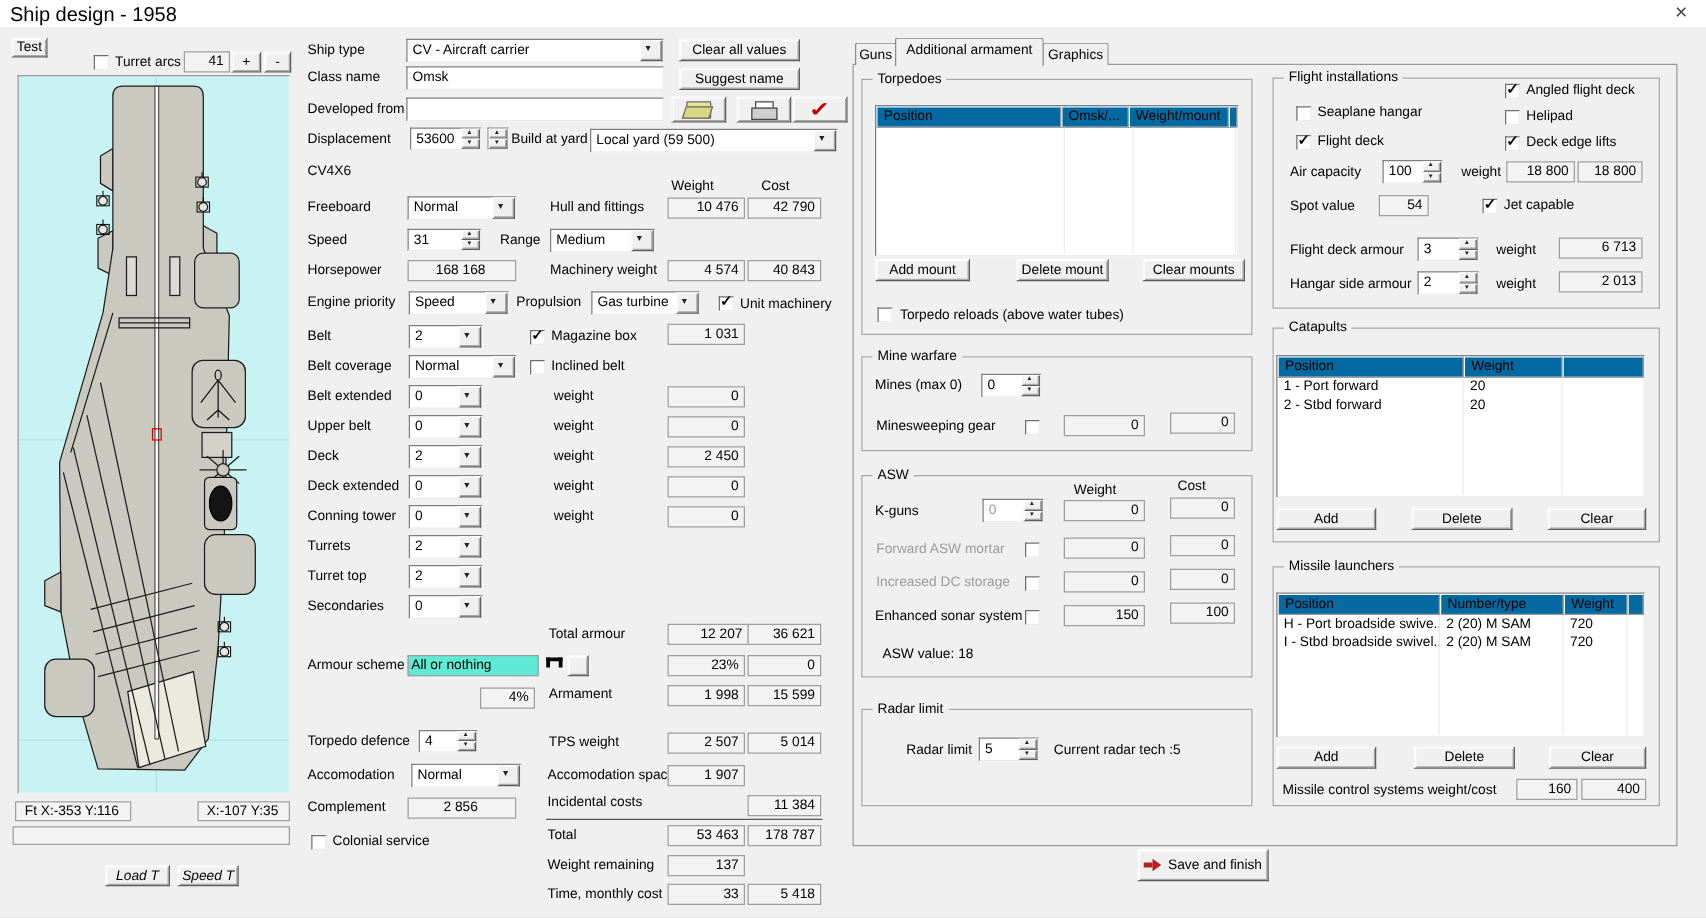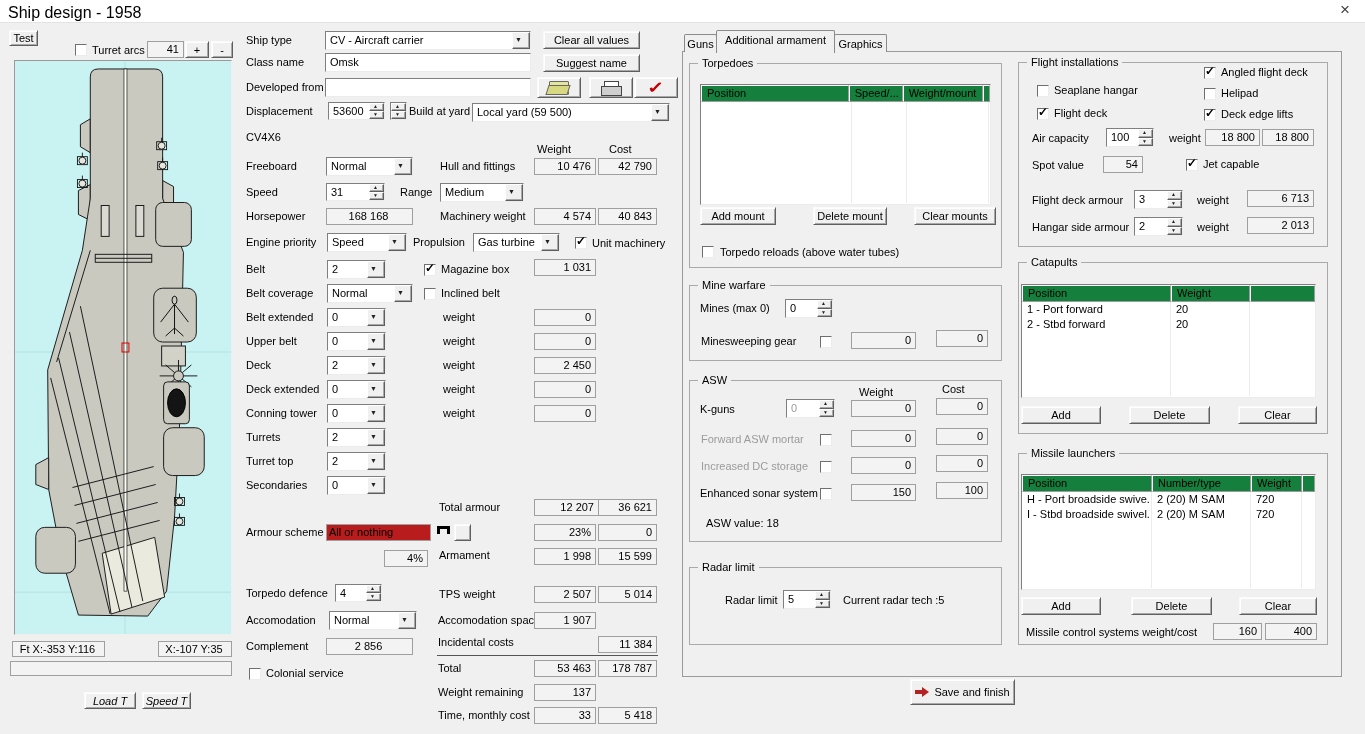--- a/index.html
+++ b/index.html
@@ -24,21 +24,21 @@
   .spb{width:15px;display:flex;flex-direction:column}
   .spb i{flex:1;font-style:normal;position:relative;background:#f0f0f0;border:1px solid;border-color:#fff #5f5f5f #5f5f5f #fff;box-shadow:inset -1px -1px 0 #a8a8a8}
   .spb i.up::after{content:"▲";position:absolute;left:3px;top:-1px;font-size:5px;color:#222}
   .spb i.dn::after{content:"▼";position:absolute;left:3px;top:-1px;font-size:5px;color:#222}
   .cb{position:absolute;width:12px;height:12px;background:#fff;border:1px solid;border-color:#6f6f6f #ececec #ececec #6f6f6f;box-sizing:border-box}
   .cb.checked::after{content:"✓";position:absolute;left:0px;top:-4px;font-size:12px;font-weight:bold;color:#000}
   .group{position:absolute;border:1px solid #a9a9a9;box-sizing:border-box}
   .gt{position:absolute;top:-7px;left:8px;background:#f0f0f0;padding:0 4px;line-height:13px;white-space:nowrap}
   .lv{position:absolute;background:#fff;border:1px solid;border-color:#7f7f7f #ececec #ececec #7f7f7f;box-sizing:border-box;overflow:hidden}
   .lvh{display:flex;height:17px}
-  .lvc{box-sizing:border-box;background:#15803d;border:1px solid;border-color:#fdfdfd #9b9b9b #9b9b9b #fdfdfd;padding:1px 0 0 5px;overflow:hidden;white-space:nowrap}
+  .lvc{box-sizing:border-box;background:#0369a1;border:1px solid;border-color:#fdfdfd #9b9b9b #9b9b9b #fdfdfd;padding:1px 0 0 5px;overflow:hidden;white-space:nowrap}
   .lvr{display:flex;height:15px;line-height:15px}
   .lvd{box-sizing:border-box;padding:0 0 0 5px;white-space:nowrap;overflow:hidden}
   .lvsep{position:absolute;top:17px;bottom:1px;width:0;border-left:1px solid #ececec}
   .tab{position:absolute;background:#f0f0f0;border:1px solid #8a8a8a;border-bottom:none;border-radius:2px 2px 0 0;box-sizing:border-box;display:flex;align-items:flex-start;justify-content:center;padding-top:3px;cursor:default}
   .tab.active{z-index:3}
   .tabpage{position:absolute;border:1px solid #9a9a9a;box-sizing:border-box;background:#f0f0f0;z-index:0}
   .hr{position:absolute;border-top:1px solid #555}
   .shipview{position:absolute;left:14px;top:60px;width:218px;height:575px;border:1px solid;border-color:#9a9a9a #efefef #efefef #9a9a9a;box-sizing:border-box;background:#c9f2f2}
   .staple{position:absolute;width:13px;height:8px;border:3px solid #000;border-bottom:none;box-sizing:border-box}
   .folder-i{position:relative;width:20px;height:13px}
@@ -321,21 +321,21 @@
   <div class="dd" style="left:327px;top:476px;width:59px;height:19px">
       <span class="ddv">0</span>
       <span class="ddb"></span>
     </div>
 
   <span class="lbl" style="left:439px;top:501px">Total armour</span>
   <div class="val" style="left:534px;top:499px;width:65px">12 207</div>
   <div class="val" style="left:598px;top:499px;width:59px">36 621</div>
 
   <span class="lbl" style="left:246px;top:526px">Armour scheme</span>
-  <div class="val lft" style="left:326px;top:524px;width:105px;background:#b91c1c">All or nothing</div>
+  <div class="val lft" style="left:326px;top:524px;width:105px;background:#5eead4">All or nothing</div>
   <span class="staple" style="left:437px;top:526px"></span>
   <div class="btn" style="left:454px;top:524px;width:17px;height:17px"></div>
   <div class="val" style="left:534px;top:524px;width:62px">23%</div>
   <div class="val" style="left:598px;top:524px;width:59px">0</div>
 
   <div class="val" style="left:384px;top:550px;width:44px">4%</div>
   <span class="lbl" style="left:439px;top:549px">Armament</span>
   <div class="val" style="left:534px;top:548px;width:62px">1 998</div>
   <div class="val" style="left:598px;top:548px;width:59px">15 599</div>
 
@@ -383,21 +383,21 @@
   <div class="tab" style="left:684px;top:34px;width:33px;height:18px;z-index:1">Guns</div>
   <div class="tab active" style="left:716px;top:30px;width:119px;height:23px">Additional armament</div>
   <div class="tab" style="left:834px;top:34px;width:53px;height:18px;z-index:1">Graphics</div>
 
   <div class="group" style="left:689px;top:63px;width:313px;height:205px">
     <span class="gt">Torpedoes</span>
   </div>
   <div class="lv" style="left:700px;top:84px;width:291px;height:121px">
     <div class="lvh">
       <span class="lvc" style="width:151px">Position</span>
-      <span class="lvc" style="width:55px">Speed/...</span>
+      <span class="lvc" style="width:55px">Omsk/...</span>
       <span class="lvc" style="width:82px">Weight/mount</span>
       <span class="lvc" style="flex:1"></span>
     </div>
     <span class="lvsep" style="left:150px"></span>
     <span class="lvsep" style="left:205px"></span>
     <span class="lvsep" style="left:287px"></span>
   </div>
   <div class="btn" style="left:700px;top:207px;width:76px;height:18px">Add mount</div>
   <div class="btn" style="left:813px;top:207px;width:74px;height:18px">Delete mount</div>
   <div class="btn" style="left:914px;top:207px;width:82px;height:18px">Clear mounts</div>

